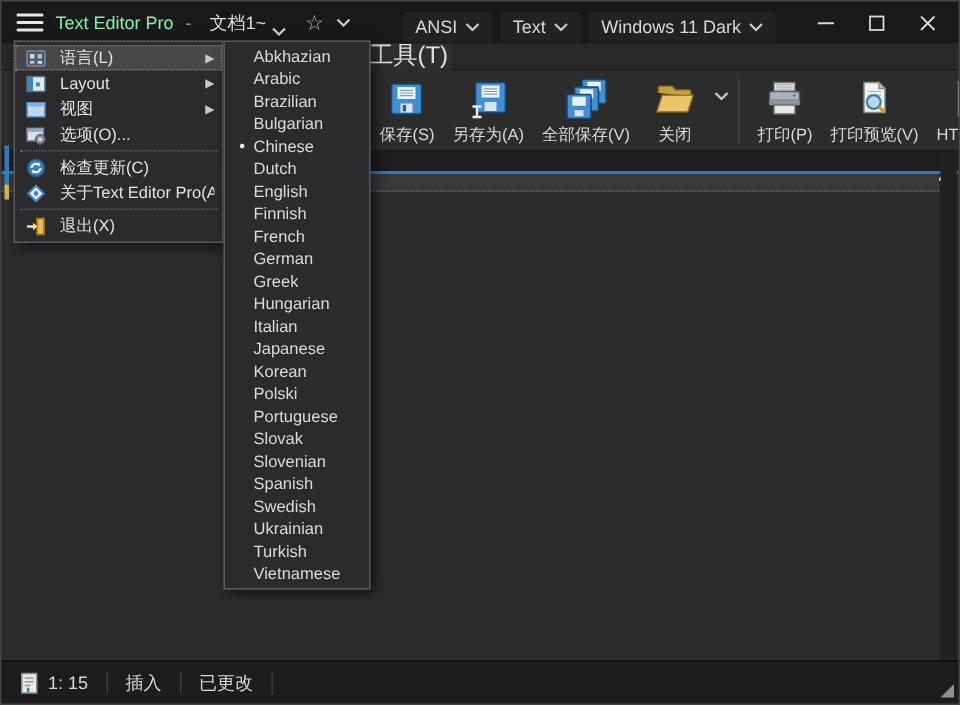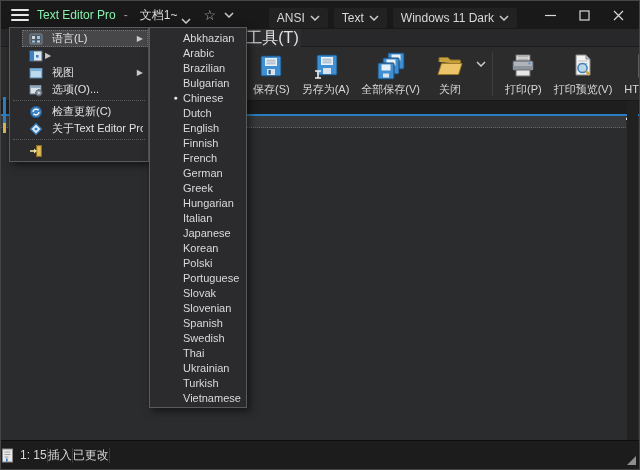--- a/index.html
+++ b/index.html
@@ -42,36 +42,36 @@
   .docstrip { position:absolute; top:100px; left:0; right:0; height:15px; background:#1e1e1e; border-bottom:2px solid #2b7cc2; }
   .activeline { position:absolute; top:115px; left:0; right:13px; height:12px; background:#37393b; border-bottom:1px dotted #636363; }
   .editor { position:absolute; top:127px; left:0; right:0; bottom:29px; background:#2a2c2d; }
   .vscroll { position:absolute; top:100px; right:1px; bottom:29px; width:11px; background:#212121; }
   .marker { position:absolute; width:3px; left:2px; }
   .marker-blue { top:96px; height:26px; background:#2e7fc2; }
   .marker-yellow { top:122px; height:10px; background:#d9b84d; }
 
   
   .statusbar { position:absolute; bottom:0; left:0; right:0; height:29px; background:#1c1c1c; border-top:1px solid #0e0e0e; display:flex; align-items:center; color:#d8d8d8; font-size:12px; }
-  .sb-item { padding:0 0; display:flex; align-items:flex-start; gap:6px; }
+  .sb-item { padding:0 12px; display:flex; align-items:flex-start; gap:6px; }
   .sb-sep { width:1px; height:15px; background:#3a3a3a; }
   .resize-grip { position:absolute; right:3px; bottom:4px; width:0; height:0; border-left:9px solid transparent; border-bottom:9px solid #8f8f8f; }
 
   
   .menu-popup { position:absolute; left:8px; top:26px; width:140px; background:#2b2b2d; border:1px solid #5a5a5a; box-shadow:3px 3px 8px rgba(0,0,0,.55); padding:2px 0; z-index:10; }
-  .menu-item { height:17px; display:flex; align-items:center; padding:0 5px 0 5px; font-size:11px; color:#e2e2e2; cursor:pointer;margin-left:12px; }
+  .menu-item { height:17px; display:flex; align-items:center; padding:0 5px 0 5px; font-size:11px; color:#e2e2e2; cursor:pointer; }
   .menu-item .mi-icon { width:18px; display:flex; justify-content:center; align-items:center; flex:none; }
   .menu-item .mi-label { flex:1; padding-left:7px; white-space:nowrap; overflow:hidden; }
   .menu-item .mi-arrow { color:#c8c8c8; font-size:8px; }
   .menu-item.highlight { background:#47474a; outline:1px dotted #737373; outline-offset:-1px; }
   .menu-sep { border-top:1px dotted #5c5c5c; margin:2px 3px; }
 
   
   .submenu-popup { position:absolute; left:148px; top:26px; width:98px; background:#2b2b2d; border:1px solid #5a5a5a; box-shadow:3px 3px 8px rgba(0,0,0,.55); padding:2px 0; z-index:11; }
-  .submenu-item { height:15px; display:flex; align-items:center; font-size:11px; color:#dadada; padding-left:18px; cursor:pointer; }
+  .submenu-item { height:15px; display:flex; align-items:center; font-size:11px; color:#dadada; padding-left:4px; cursor:pointer; }
   .submenu-item .bullet { width:15px; text-align:center; font-size:7px; line-height:15px; color:#eaeaea; flex:none; }
   .submenu-item.selected .bullet::before { content:"●"; }
   .submenu-item .sm-label { white-space:nowrap; }
 </style>
 </head>
 <body>
 
 <div class="window">
 
   <div class="titlebar">
@@ -286,20 +286,21 @@
       <span class="mi-arrow">▶</span>
     </div>
     <div class="menu-item">
       <span class="mi-icon">
         <svg width="14" height="14" viewBox="0 0 14 14">
             <rect x="1" y="2" width="12" height="10" fill="#dce6ef" stroke="#5b6b7c"></rect>
             <rect x="1" y="2" width="4" height="10" fill="#3e82c4"></rect>
             <rect x="7" y="6" width="2.6" height="2.6" fill="#3e82c4"></rect>
           </svg>
       </span>
+      <span class="mi-label">Layout</span>
       <span class="mi-arrow">▶</span>
     </div>
     <div class="menu-item">
       <span class="mi-icon">
         <svg width="14" height="14" viewBox="0 0 14 14">
             <rect x="1" y="2.5" width="12" height="9.5" fill="#bdd9ee" stroke="#4f7fa8"></rect>
             <rect x="1" y="2.5" width="12" height="2.6" fill="#7fb2d9"></rect>
           </svg>
       </span>
       <span class="mi-label">视图</span>
@@ -342,20 +343,21 @@
     <div class="menu-sep"></div>
     <div class="menu-item">
       <span class="mi-icon">
         <svg width="14" height="14" viewBox="0 0 14 14">
             <rect x="7.5" y="1.5" width="5" height="11" fill="#c9a23f" stroke="#8a6d20"></rect>
             <rect x="8.5" y="2.5" width="3" height="9" fill="#e3bd55"></rect>
             <path d="M1 7 h6" stroke="#f0e0a0" stroke-width="1.6"></path>
             <path d="M5 4.5 L8 7 L5 9.5 z" fill="#f0e0a0"></path>
           </svg>
       </span>
+      <span class="mi-label">退出(X)</span>
     </div>
   </div>
 
   <div class="submenu-popup">
 
       <div class="submenu-item">
         <span class="bullet"></span>
         <span class="sm-label">Abkhazian</span>
       </div>
 
@@ -452,24 +454,20 @@
       <div class="submenu-item">
         <span class="bullet"></span>
         <span class="sm-label">Spanish</span>
       </div>
 
       <div class="submenu-item">
         <span class="bullet"></span>
         <span class="sm-label">Swedish</span>
       </div>
 
-      <div class="submenu-item">
-        <span class="bullet"></span>
-        <span class="sm-label">Thai</span>
-      </div>
 
       <div class="submenu-item">
         <span class="bullet"></span>
         <span class="sm-label">Ukrainian</span>
       </div>
 
       <div class="submenu-item">
         <span class="bullet"></span>
         <span class="sm-label">Turkish</span>
       </div>

